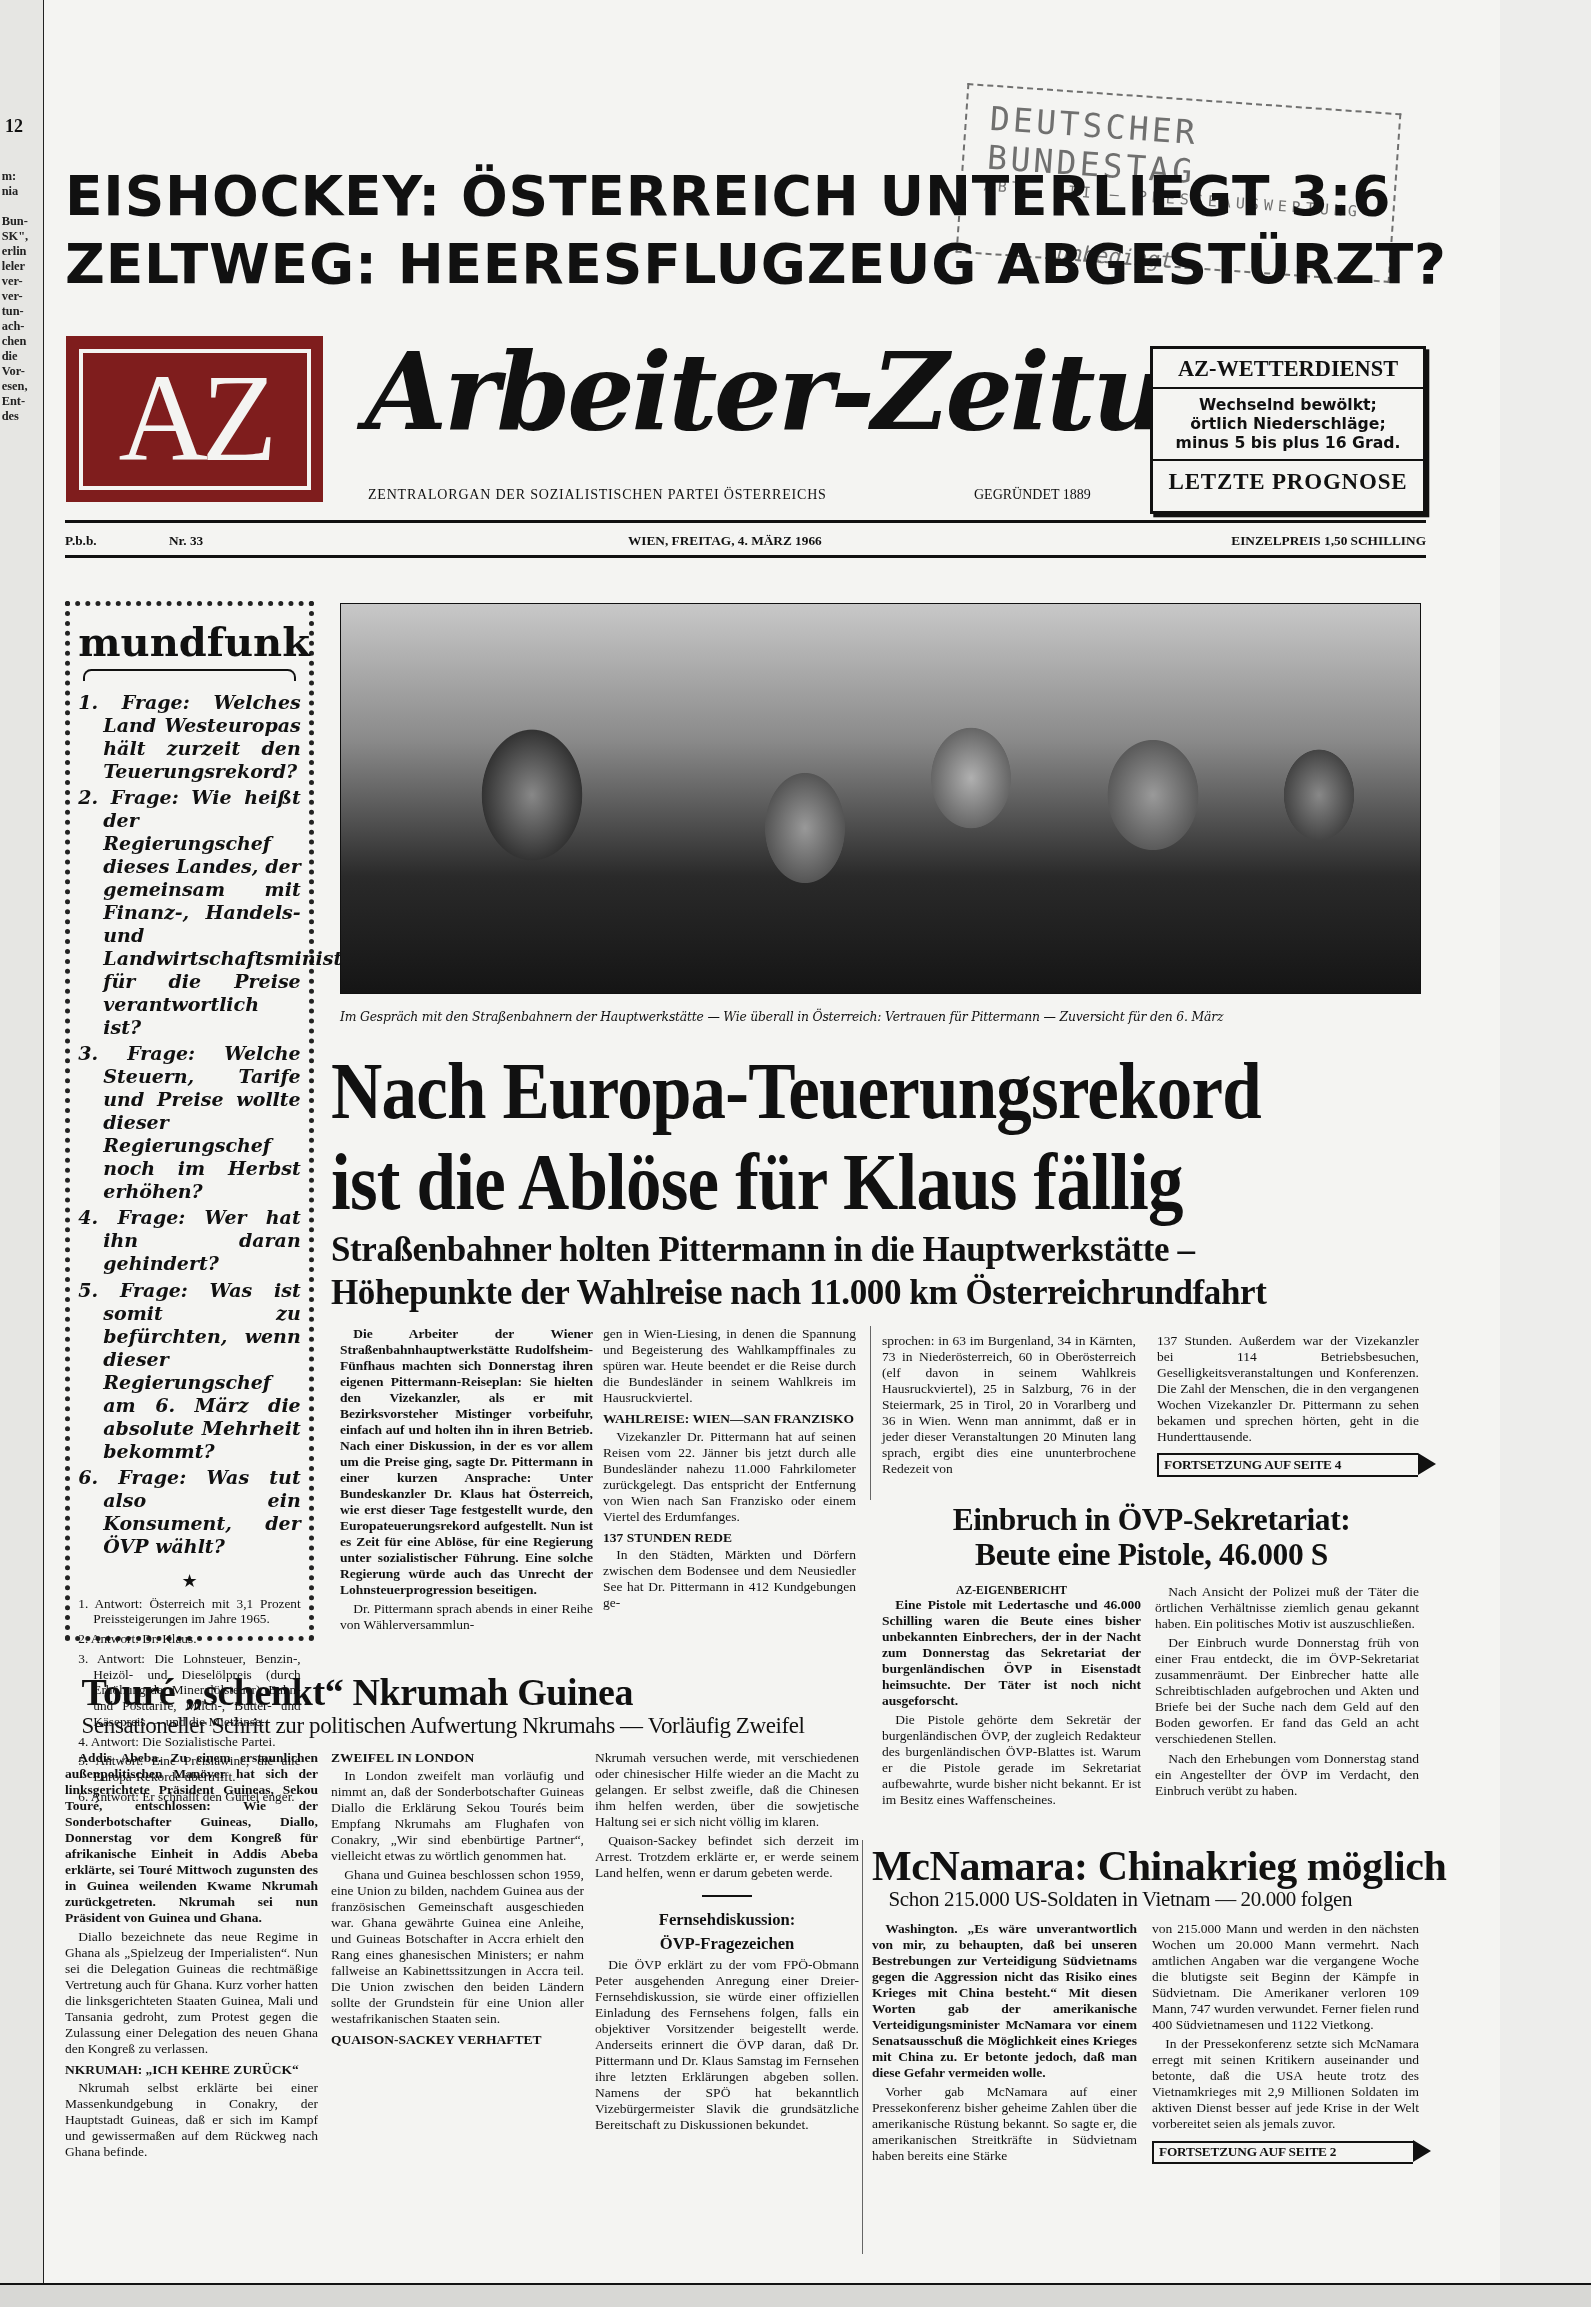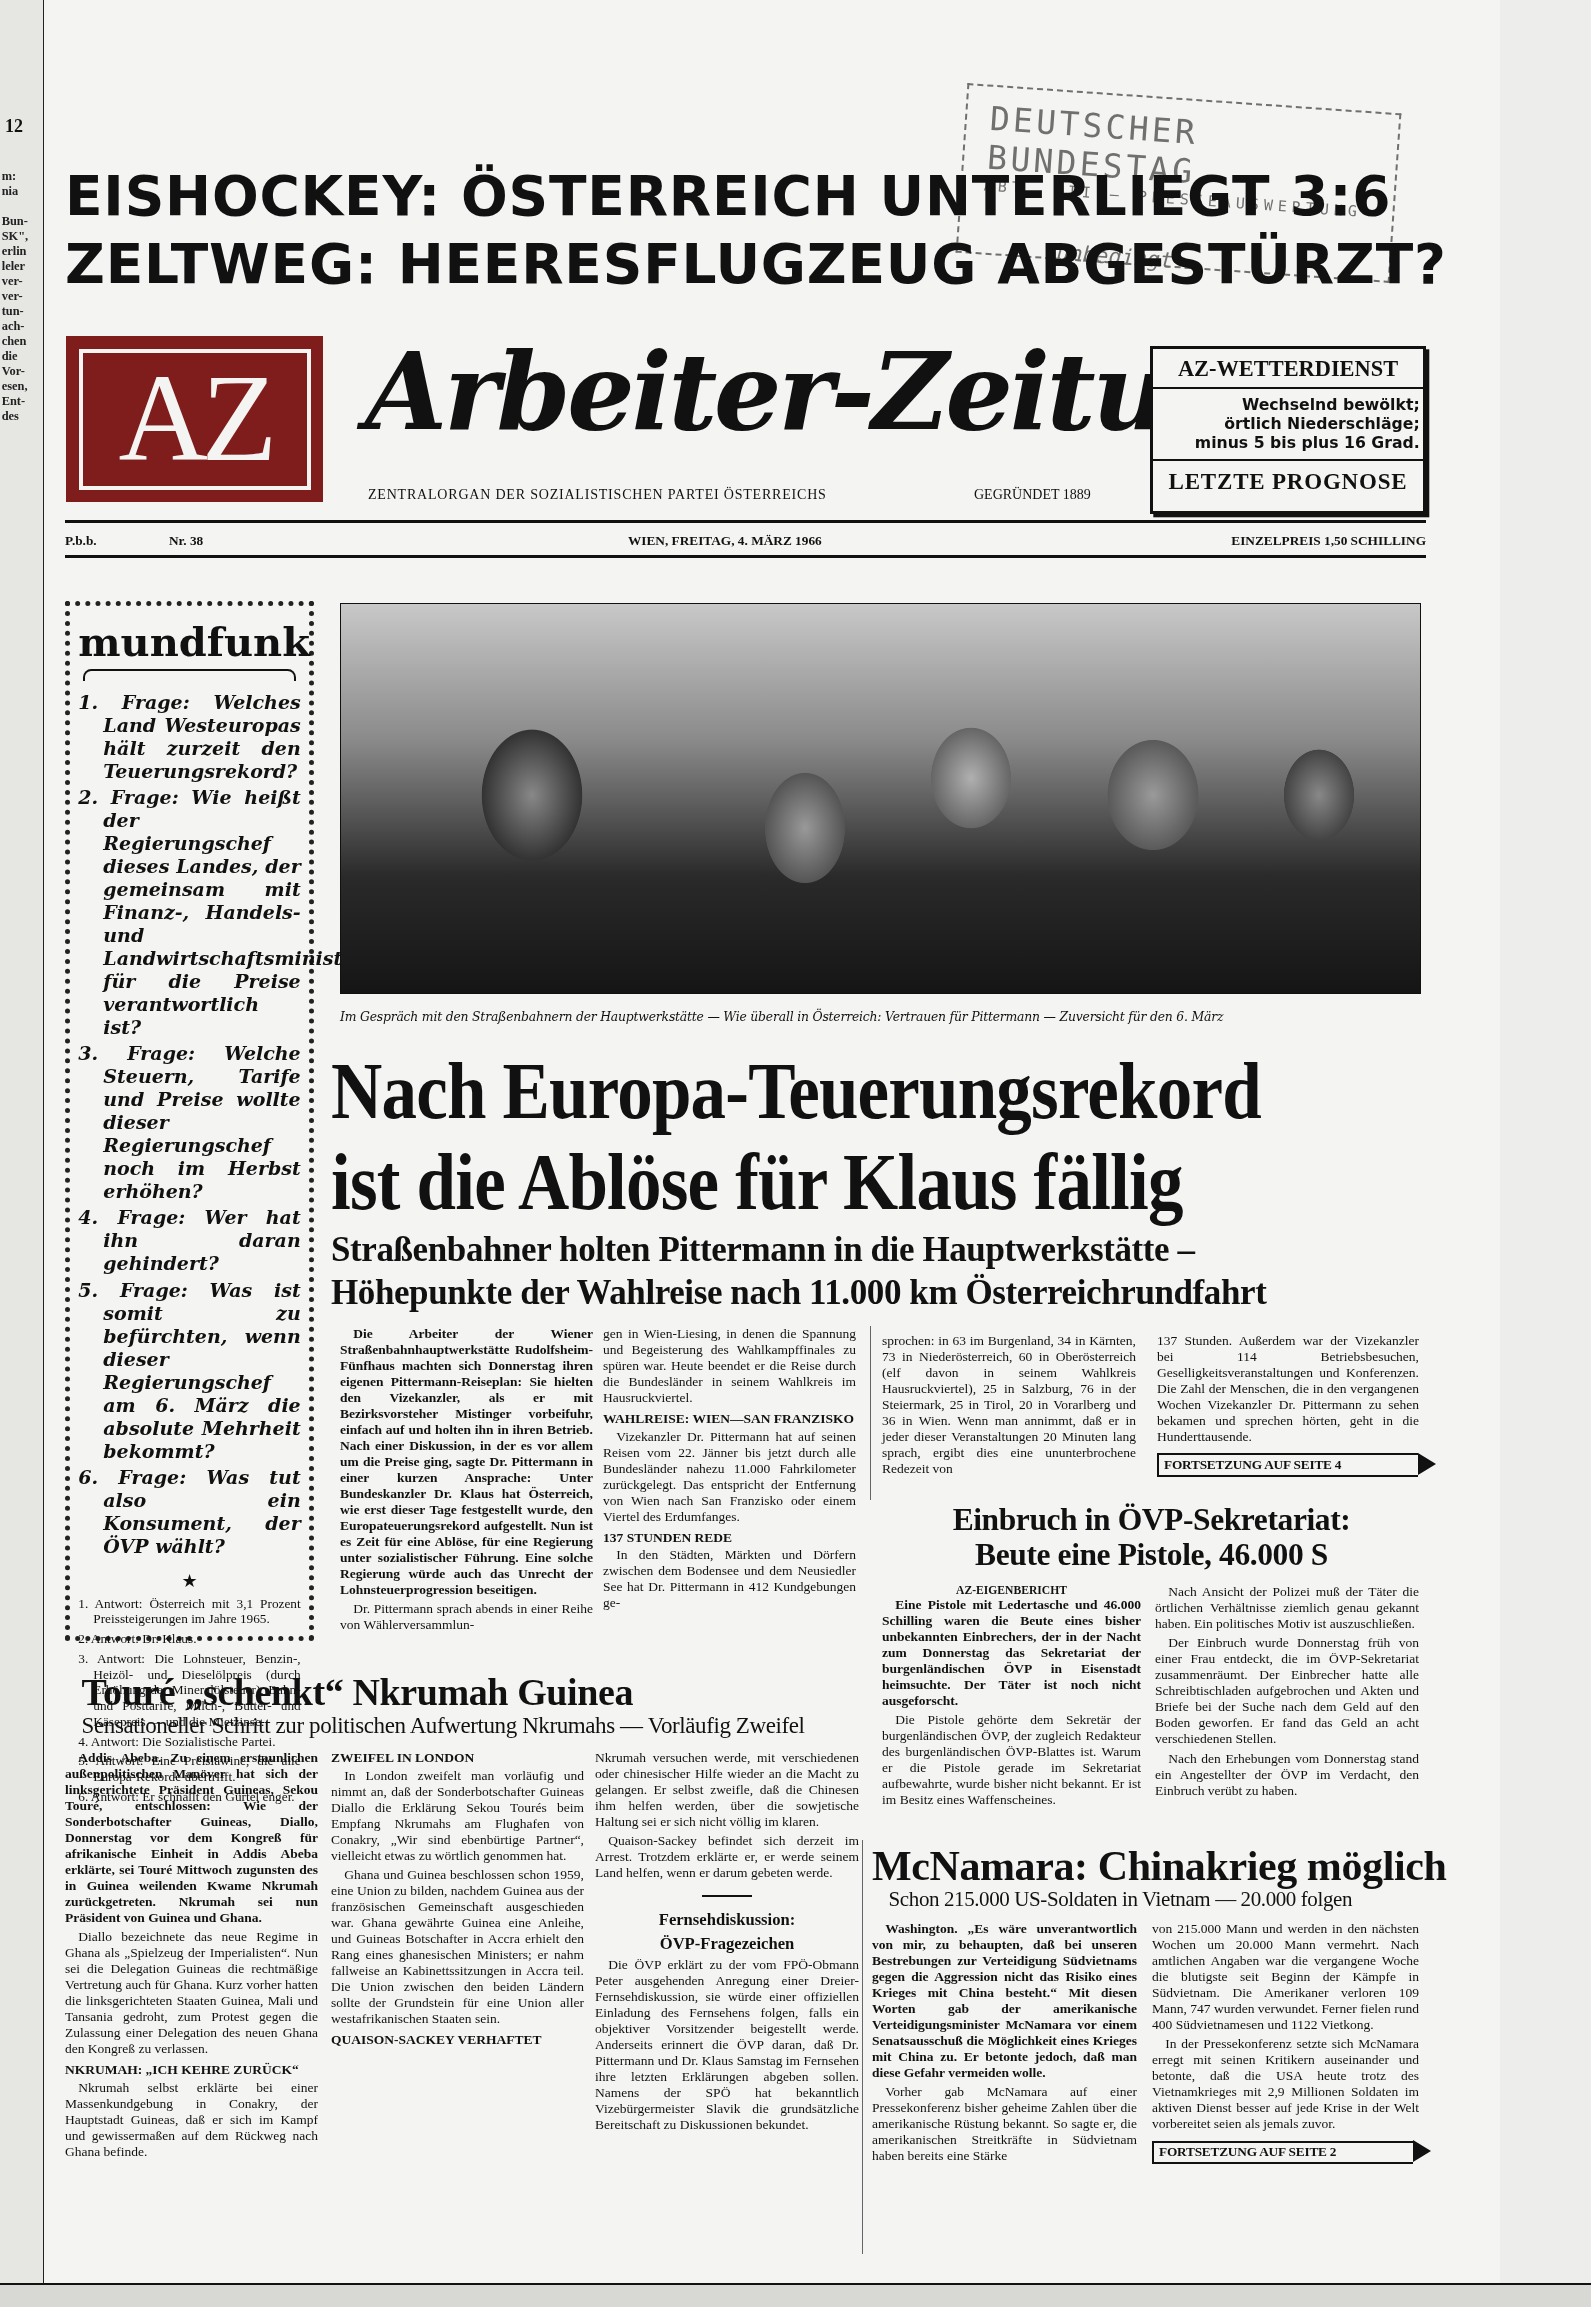--- a/index.html
+++ b/index.html
@@ -14,21 +14,21 @@
   .stamp .s1{font-size:33px;letter-spacing:3.3px;padding:11.6px 0 0 23px;}
   .stamp .s2{font-size:15px;letter-spacing:5px;padding:0 0 0 21.5px;}
   .stamp .s3{font-size:21.5px;font-style:italic;padding:40px 0 0 99px;}
   .logo-box{left:66px;top:336px;width:257px;height:166px;background:#7f1d1d;display:flex;align-items:center;justify-content:center;}
   .logo-box .inner{border:4.1px solid #f4f4f2;width:224px;height:133px;display:flex;align-items:center;justify-content:center;color:#f4f4f2;font:400 124px "Liberation Serif",serif;letter-spacing:-6.6px;line-height:1;}
   .masthead{left:365px;top:338px;width:746px;font:700 106px "DejaVu Serif",serif;letter-spacing:-3.3px;line-height:108px;white-space:nowrap;font-style:italic;}
   .tagline{left:368px;top:487px;font:400 14px "Liberation Serif",serif;letter-spacing:0.8px;white-space:nowrap;}
   .founded{left:974px;top:487px;font:400 14px "Liberation Serif",serif;white-space:nowrap;}
   .weather{left:1150px;top:346px;width:270px;height:162px;border:3.3px solid #111;box-shadow:3.3px 3.3px 0 #111;background:#f4f4f2;}
   .weather .wt{font:700 22.4px "Liberation Serif",serif;text-align:center;padding:6.6px 0 5px;border-bottom:2.5px solid #111;}
-  .weather .wb{font:700 15.7px "DejaVu Sans",sans-serif;text-align:right;line-height:19px;padding:6.6px 3.3px;border-bottom:2.5px solid #111;}
+  .weather .wb{font:700 15.7px "DejaVu Sans",sans-serif;text-align:center;line-height:19px;padding:6.6px 3.3px;border-bottom:2.5px solid #111;}
   .weather .wp{font:700 23px "Liberation Serif",serif;text-align:center;padding:8.3px 0;letter-spacing:0.8px;}
   .rule{height:3.3px;background:#111;}
   .dateline{top:530px;left:65px;width:1361px;height:25px;font:700 13.3px "Liberation Serif",serif;}
   .dateline span{position:absolute;top:3.3px;white-space:nowrap;}
   .mf-box{left:65px;top:601px;width:249px;height:1040px;border:5px dotted #222;padding:0 8.3px;box-sizing:border-box;}
   .mf-title{font:700 40px "DejaVu Serif",serif;text-align:center;margin-top:13.3px;line-height:46px;}
   .mf-brace{height:10px;border:2.5px solid #111;border-bottom:none;border-radius:8.3px 8.3px 0 0;margin:3.3px 5px 10px;position:relative;}
   .mf-q{font:italic 700 19px "DejaVu Serif",serif;line-height:23px;margin:0 0 3.3px 0;padding-left:25px;text-indent:-25px;text-align:justify;}
   .mf-star{text-align:center;font-size:18px;margin:11.6px 0 5px;}
   .mf-a{font:400 13.3px "Liberation Serif",serif;line-height:15.7px;margin:0 0 4.1px;padding-left:15px;text-indent:-15px;text-align:justify;}
@@ -102,21 +102,21 @@
     <div>Wechselnd bewölkt;</div>
     <div>örtlich Niederschläge;</div>
     <div>minus 5 bis plus 16 Grad.</div>
   </div>
   <div class="wp">LETZTE PROGNOSE</div>
 </div>
 
 <div class="abs rule" style="left:65px;top:520px;width:1361px"></div>
 <div class="abs dateline">
   <span style="left:0">P.b.b.</span>
-  <span style="left:104px">Nr. 38</span>
+  <span style="left:104px">Nr. 33</span>
   <span style="left:563px">WIEN, FREITAG, 4. MÄRZ 1966</span>
   <span style="right:0">EINZELPREIS 1,50 SCHILLING</span>
 </div>
 <div class="abs rule" style="left:65px;top:555px;width:1361px"></div>
 
 <div class="abs mf-box">
   <div class="mf-title">mundfunk</div>
   <div class="mf-brace"></div>
   <div class="mf-q">1. Frage: Welches Land Westeuropas hält zurzeit den Teuerungsrekord?</div>
   <div class="mf-q">2. Frage: Wie heißt der Regierungschef dieses Landes, der gemeinsam mit Finanz-, Handels- und Landwirtschaftsminister für die Preise verantwortlich ist?</div>

